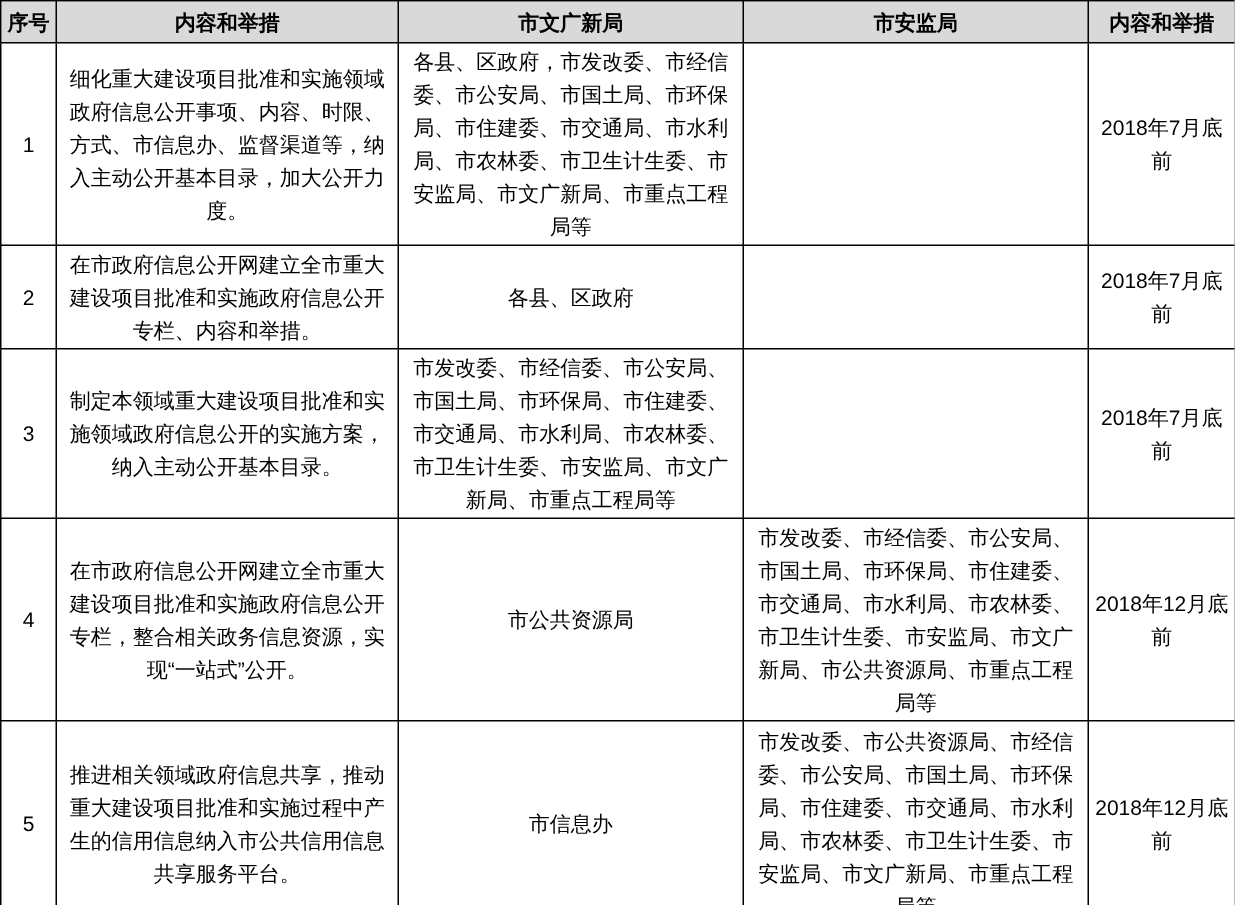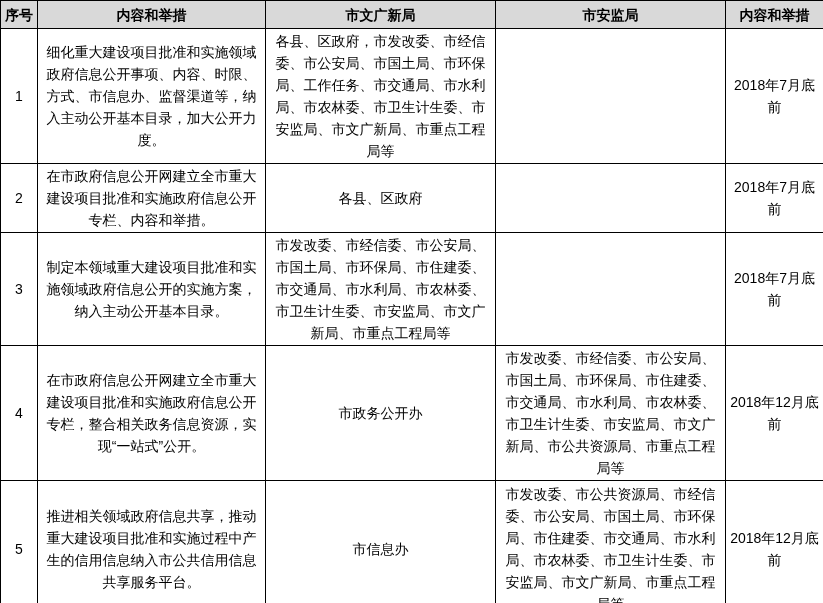--- a/index.html
+++ b/index.html
@@ -68,42 +68,42 @@
       <th>内容和举措</th>
       <th>市文广新局</th>
       <th>市安监局</th>
       <th>内容和举措</th>
     </tr>
   </thead>
   <tbody>
     <tr class="h-r1">
       <td>1</td>
       <td>细化重大建设项目批准和实施领域政府信息公开事项、内容、时限、方式、市信息办、监督渠道等，纳入主动公开基本目录，加大公开力度。</td>
-      <td>各县、区政府，市发改委、市经信委、市公安局、市国土局、市环保局、工作任务、市交通局、市水利局、市农林委、市卫生计生委、市安监局、市文广新局、市重点工程局等</td>
+      <td>各县、区政府，市发改委、市经信委、市公安局、市国土局、市环保局、市住建委、市交通局、市水利局、市农林委、市卫生计生委、市安监局、市文广新局、市重点工程局等</td>
       <td></td>
       <td>2018年7月底前</td>
     </tr>
     <tr class="h-r2">
       <td>2</td>
       <td>在市政府信息公开网建立全市重大建设项目批准和实施政府信息公开专栏、内容和举措。</td>
       <td>各县、区政府</td>
       <td></td>
       <td>2018年7月底前</td>
     </tr>
     <tr class="h-r3">
       <td>3</td>
       <td>制定本领域重大建设项目批准和实施领域政府信息公开的实施方案，纳入主动公开基本目录。</td>
       <td>市发改委、市经信委、市公安局、市国土局、市环保局、市住建委、市交通局、市水利局、市农林委、市卫生计生委、市安监局、市文广新局、市重点工程局等</td>
       <td></td>
       <td>2018年7月底前</td>
     </tr>
     <tr class="h-r4">
       <td>4</td>
       <td>在市政府信息公开网建立全市重大建设项目批准和实施政府信息公开专栏，整合相关政务信息资源，实现“一站式”公开。</td>
-      <td>市政务公开办</td>
+      <td>市公共资源局</td>
       <td>市发改委、市经信委、市公安局、市国土局、市环保局、市住建委、市交通局、市水利局、市农林委、市卫生计生委、市安监局、市文广新局、市公共资源局、市重点工程局等</td>
       <td>2018年12月底前</td>
     </tr>
     <tr class="h-r5">
       <td>5</td>
       <td>推进相关领域政府信息共享，推动重大建设项目批准和实施过程中产生的信用信息纳入市公共信用信息共享服务平台。</td>
       <td>市信息办</td>
       <td>市发改委、市公共资源局、市经信委、市公安局、市国土局、市环保局、市住建委、市交通局、市水利局、市农林委、市卫生计生委、市安监局、市文广新局、市重点工程局等</td>
       <td>2018年12月底前</td>
     </tr>

